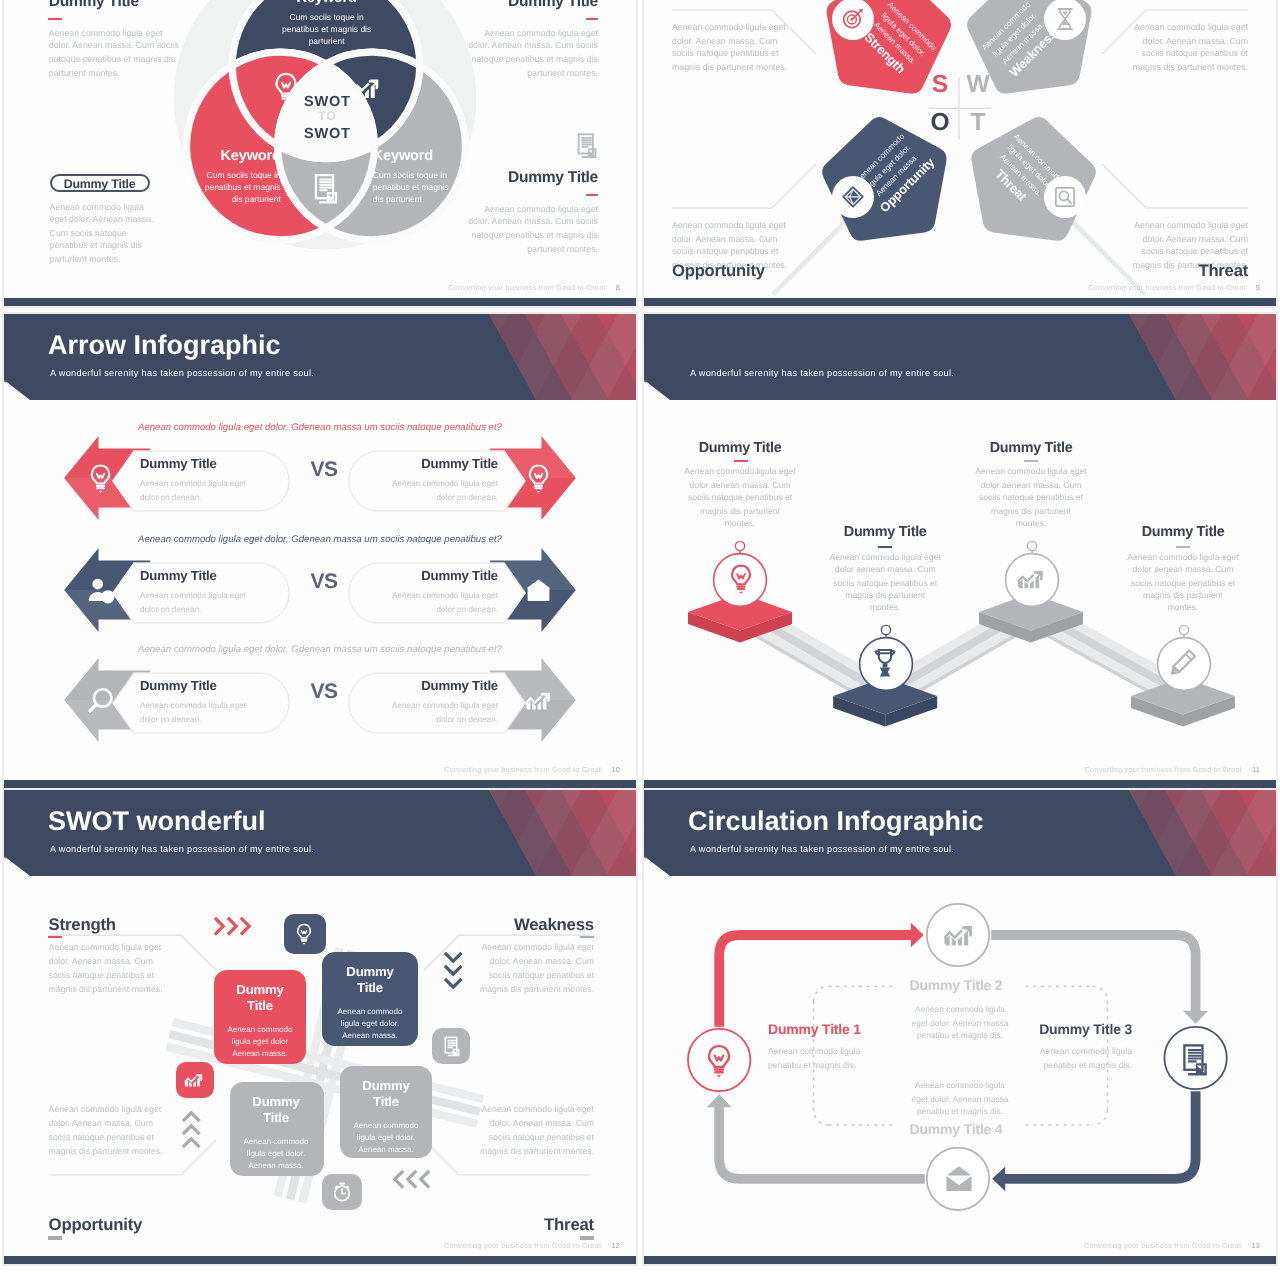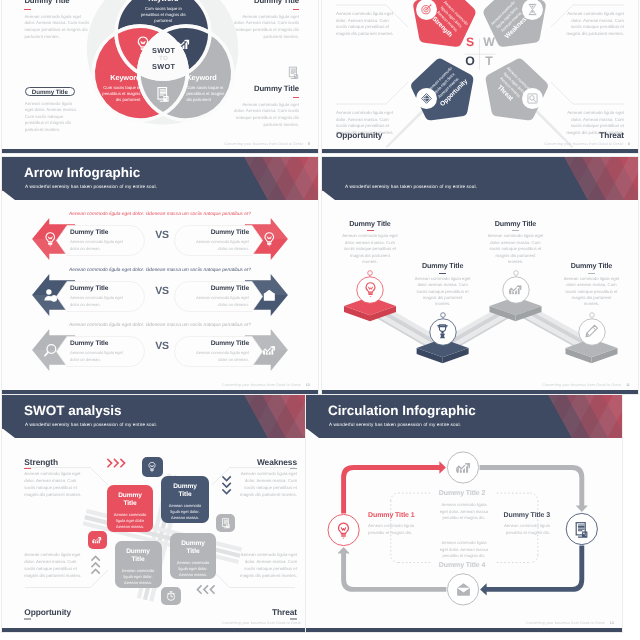--- a/index.html
+++ b/index.html
@@ -3,21 +3,21 @@
 <meta charset="utf-8">
 <style>
   html,body{margin:0;padding:0;}
   body{width:640px;height:640px;background:#ffffff;font-family:"Liberation Sans",sans-serif;overflow:hidden;
         -webkit-font-smoothing:antialiased;text-rendering:geometricPrecision;}
   .grid{position:relative;width:640px;height:640px;background:#ffffff;}
   .slide{position:absolute;width:316px;height:237px;background:#fdfdfd;overflow:hidden;box-sizing:border-box;
          box-shadow:0 0 0 1px #ececec;}
   .s0{left:2px;top:-84px;} .s1{left:322px;top:-84px;}
   .s2{left:2px;top:157px;} .s3{left:322px;top:157px;}
-  .s4{left:2px;top:395px;} .s5{left:306px;top:395px;}
+  .s4{left:2px;top:395px;} .s5{left:322px;top:395px;}
 
   
   .hdr{position:absolute;left:0;top:0;width:316px;height:48px;overflow:hidden;}
   .hdr .redtri{position:absolute;left:0;top:23px;width:8px;height:11px;background:#e8505f;}
   .hdr .band{position:absolute;left:0;top:0;width:316px;height:43px;background:#3e4a61;
        clip-path:polygon(0 0,316px 0,316px 43px,13px 43px,0 33px);}
   .hdr .diag{position:absolute;right:0;top:0;width:105px;height:43px;overflow:hidden;}
   .hdr h1{position:absolute;left:22px;top:7.5px;margin:0;font-size:13.5px;font-weight:bold;color:#ffffff;letter-spacing:0px;}
   .hdr p{position:absolute;left:23px;top:26.5px;margin:0;font-size:4.6px;color:#ffffff;letter-spacing:0.15px;}
 
@@ -562,21 +562,21 @@
             <polygon points="31.5,0 49.56,0 73.21000000000001,43 55.150000000000006,43" fill="#3e4a61" opacity="0.7"></polygon>
             <polygon points="49.56,0 67.62,0 91.27000000000001,43 73.21000000000001,43" fill="#3e4a61" opacity="0.52"></polygon>
             <polygon points="67.62,0 85.68,0 109.33000000000001,43 91.27000000000001,43" fill="#3e4a61" opacity="0.4"></polygon>
             <polygon points="85.68,0 103.74000000000001,0 127.39000000000001,43 109.33000000000001,43" fill="#3e4a61" opacity="0.3"></polygon>
             <polygon points="103.74000000000001,0 121.80000000000001,0 145.45000000000002,43 127.39000000000001,43" fill="#3e4a61" opacity="0.22"></polygon>
             <polygon points="121.80000000000001,0 139.86,0 163.51000000000002,43 145.45000000000002,43" fill="#3e4a61" opacity="0.15"></polygon>
             <polygon points="139.86,0 157.92000000000002,0 181.57000000000002,43 163.51000000000002,43" fill="#3e4a61" opacity="0.1"></polygon>
             <polygon points="157.92000000000002,0 175.98000000000002,0 199.63000000000002,43 181.57000000000002,43" fill="#3e4a61" opacity="0.06"></polygon>
             <polygon points="175.98000000000002,0 194.04000000000002,0 217.69000000000003,43 199.63000000000002,43" fill="#3e4a61" opacity="0.03"></polygon>
           </svg></div>
-      <h1>SWOT analysis</h1>
+      <h1>SWOT wonderful</h1>
       <p>A wonderful serenity has taken possession of my entire soul.</p>
     </div>
     <div id="swot-stage" class="swotstage"><svg viewBox="0 0 316 237" width="316" height="237">
           <path d="M136.8 203.2 L167.7 79.0" stroke="#ebecee" stroke-width="4.2" fill="none"></path>
           <path d="M143.0 204.7 L173.9 80.5" stroke="#e1e2e4" stroke-width="4.2" fill="none"></path>
           <path d="M149.2 206.3 L180.1 82.1" stroke="#ebecee" stroke-width="4.2" fill="none"></path>
           <path d="M84.3 115.9 L239.6 154.6" stroke="#ebecee" stroke-width="4.2" fill="none"></path>
           <path d="M82.8 122.1 L238.0 160.8" stroke="#e1e2e4" stroke-width="4.2" fill="none"></path>
           <path d="M81.2 128.3 L236.5 167.0" stroke="#ebecee" stroke-width="4.2" fill="none"></path>
           <path d="M23 72.6 H88.5 L106 90" fill="none" stroke="#dcdde0" stroke-width="0.6"></path>

